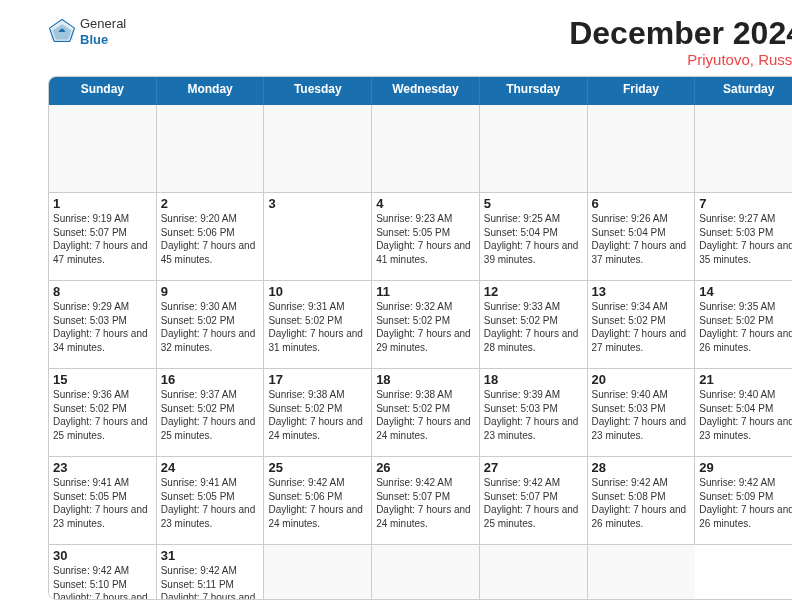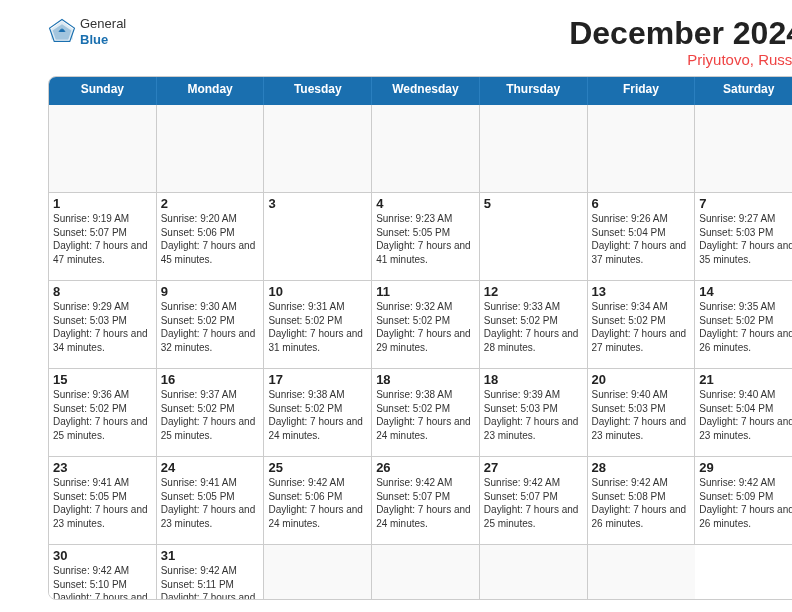--- a/index.html
+++ b/index.html
@@ -162,20 +162,24 @@
         </div>
         <div class="cell">
           <span class="cell-num">4</span>
           <div class="cell-info">Sunrise: 9:23 AM
 Sunset: 5:05 PM
 Daylight: 7 hours
 and 41 minutes.</div>
         </div>
         <div class="cell">
           <span class="cell-num">5</span>
+          <div class="cell-info">Sunrise: 9:25 AM
+Sunset: 5:04 PM
+Daylight: 7 hours
+and 39 minutes.</div>
         </div>
         <div class="cell">
           <span class="cell-num">6</span>
           <div class="cell-info">Sunrise: 9:26 AM
 Sunset: 5:04 PM
 Daylight: 7 hours
 and 37 minutes.</div>
         </div>
         <div class="cell">
           <span class="cell-num">7</span>

